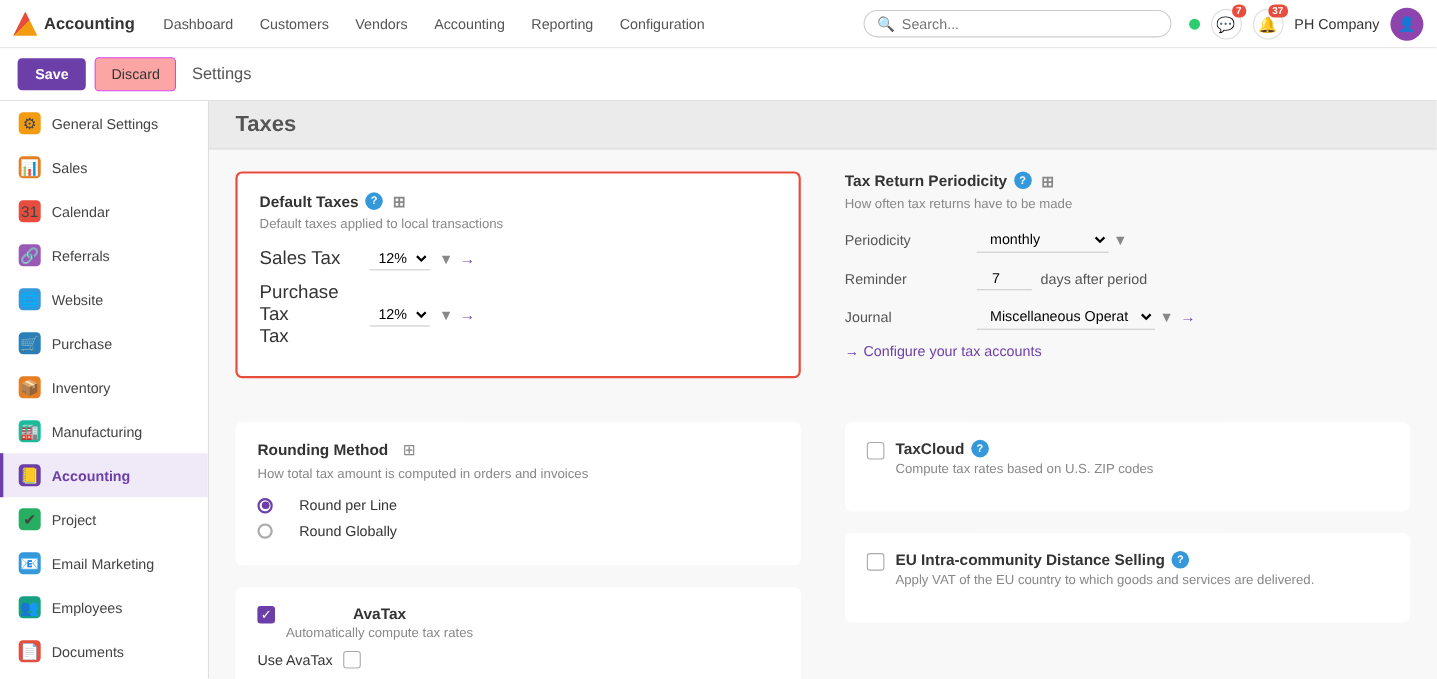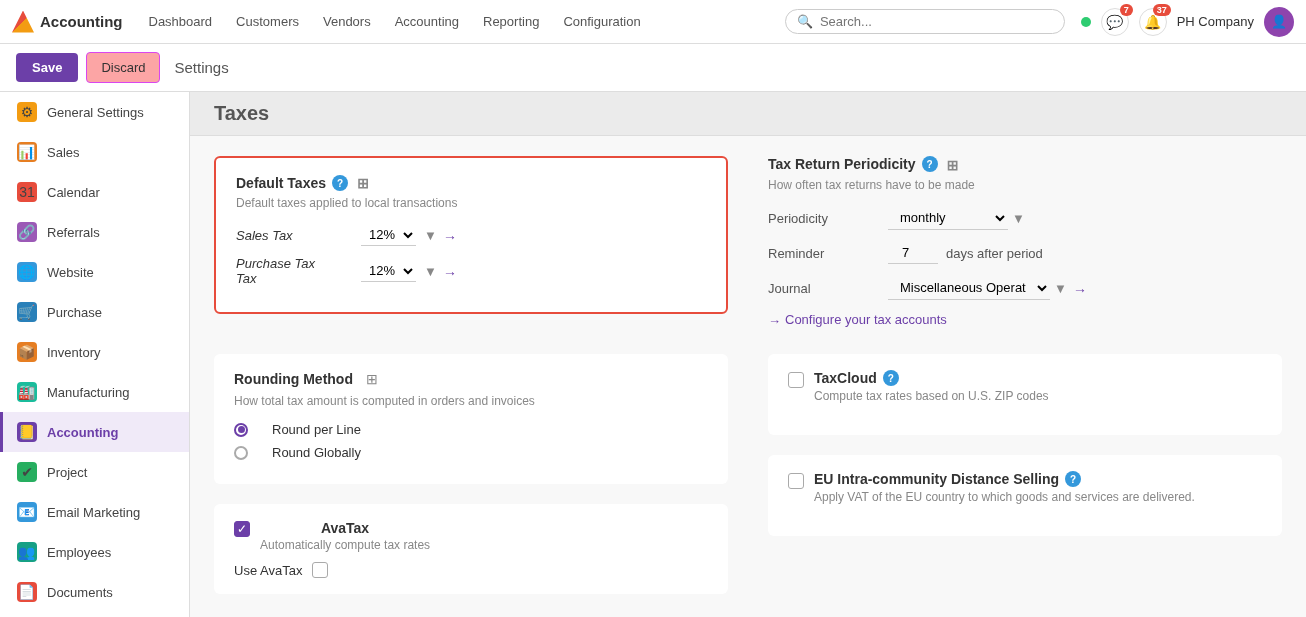--- a/index.html
+++ b/index.html
@@ -119,25 +119,25 @@
     .col-left { flex: 1; }
     .col-right { flex: 1; }
 
     .card-box {
       border: 2px solid #e74c3c; border-radius: 6px; padding: 16px 20px;
       background: #fff; margin-bottom: 16px;
     }
     .card-title { font-weight: 700; font-size: 14px; margin-bottom: 4px; display: flex; align-items: center; gap: 6px; }
     .card-desc { color: #888; font-size: 12px; margin-bottom: 14px; }
     .tax-row { display: flex; align-items: center; margin-bottom: 10px; }
-    .tax-label { width: 100px; font-size: 13px; font-style: italic; }
+    .tax-label { width: 100px; font-size: 17px; }
     .tax-controls { display: flex; align-items: center; gap: 6px; margin-left: 8px; }
     .select-inline {
       border: none; border-bottom: 1px solid #ccc; padding: 2px 4px;
-      font-size: 13px; background: transparent; outline: none; cursor: pointer; margin-left: 25px;
+      font-size: 13px; background: transparent; outline: none; cursor: pointer;
     }
     .arrow-link { color: #6c3fa8; font-size: 14px; cursor: pointer; }
 
     .info-icon {
       display: inline-flex; align-items: center; justify-content: center;
       width: 16px; height: 16px; border-radius: 50%;
       background: #3498db; color: #fff; font-size: 10px; font-weight: 700;
       cursor: pointer;
     }
     .grid-icon {

